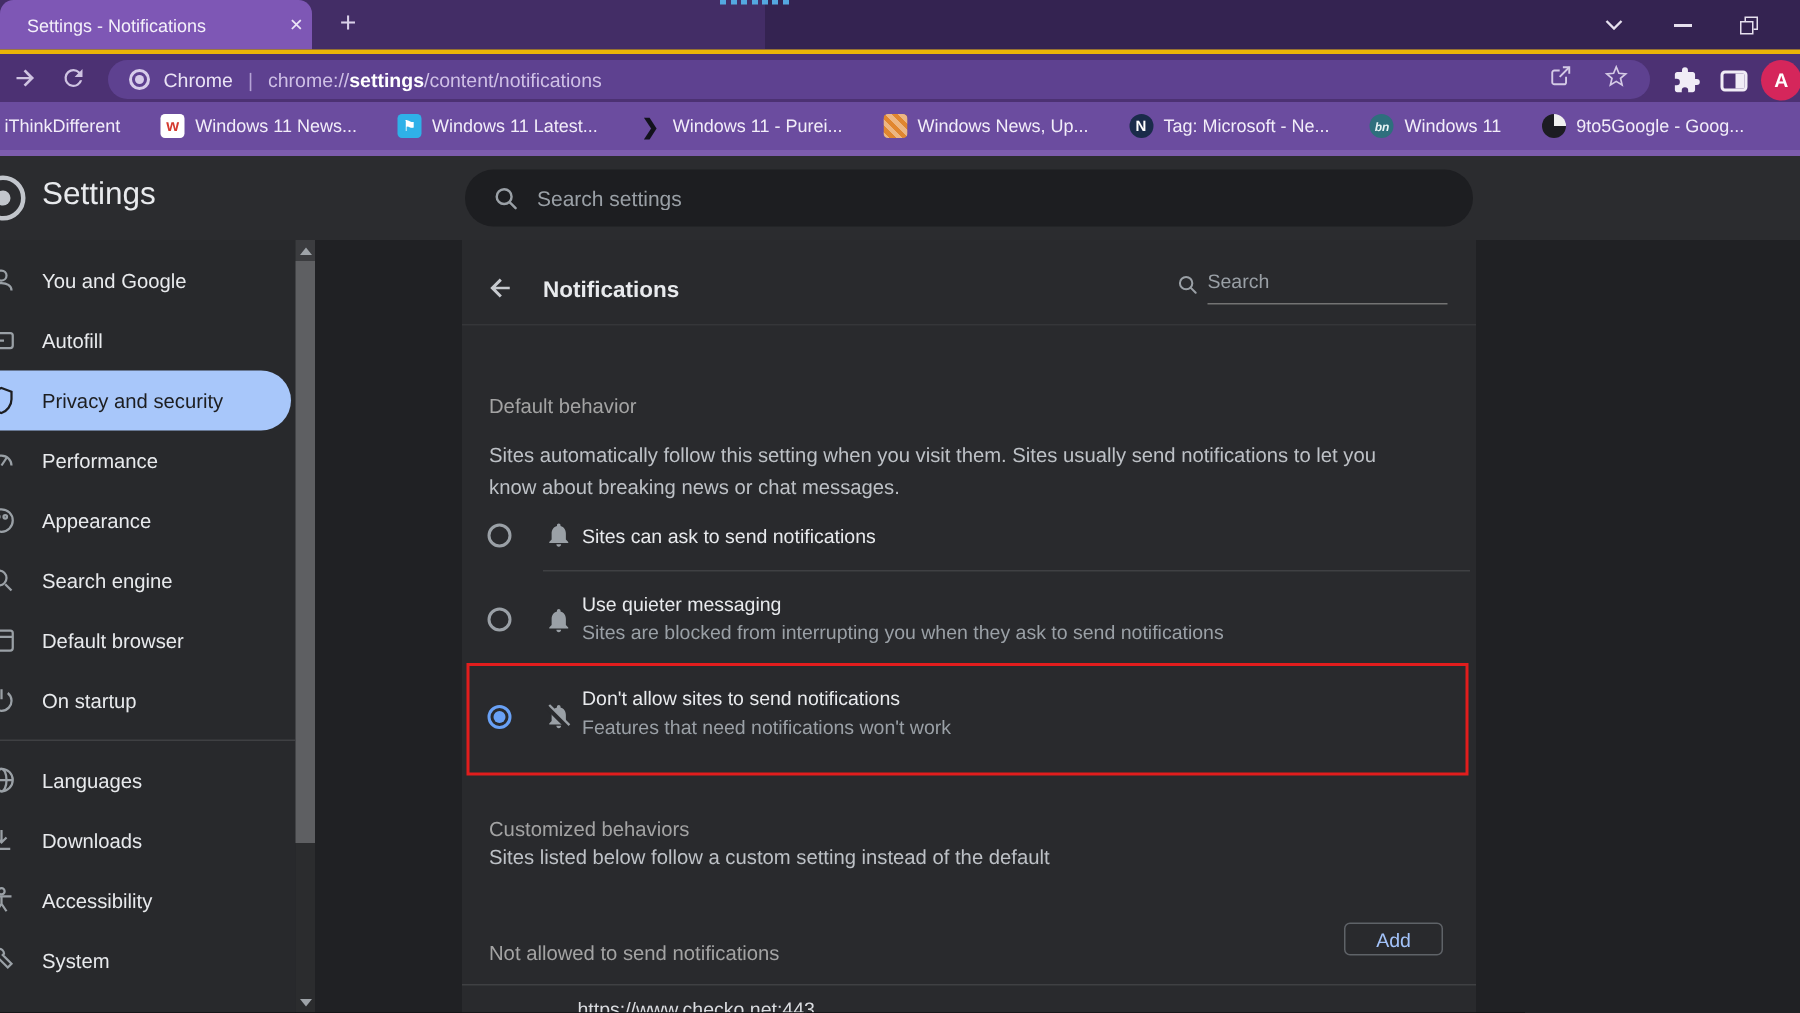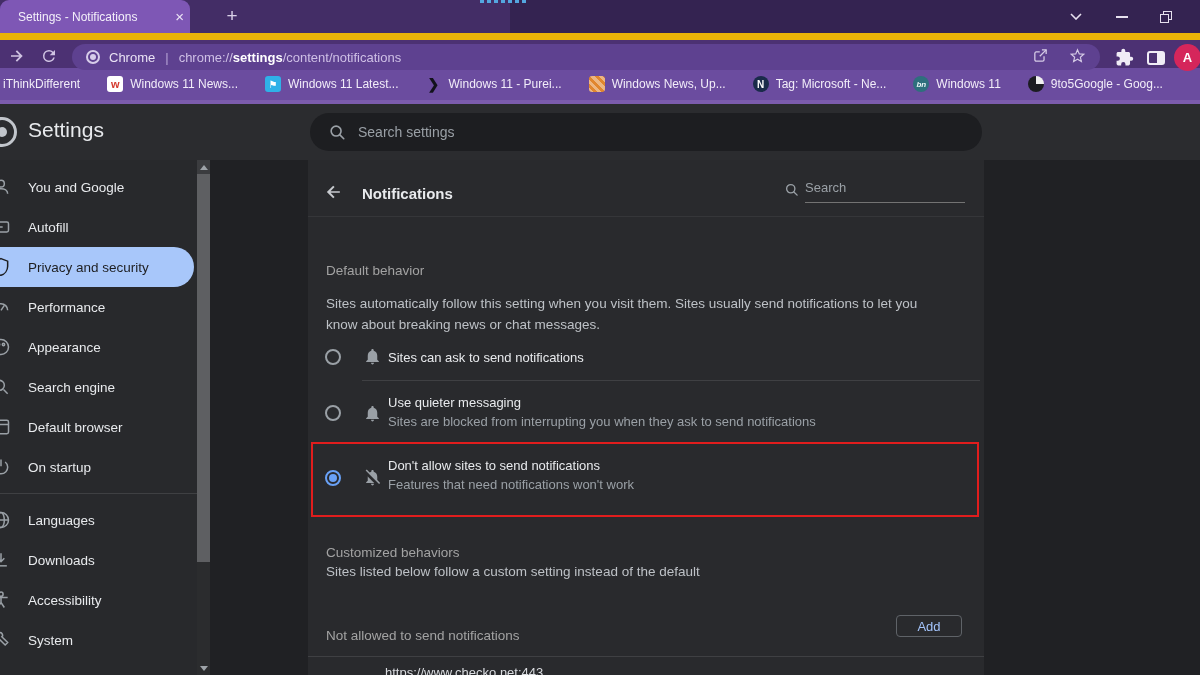--- a/index.html
+++ b/index.html
@@ -4,37 +4,37 @@
 <style>
   * { margin:0; padding:0; box-sizing:border-box; }
   body { background:#000; font-family:"Liberation Sans", sans-serif; }
   .screen { position:relative; width:1200px; height:675px; overflow:hidden; background:#202124; }
 
   
   .tabstrip { position:relative; height:33px; background:#432D66; }
   .tabstrip-shade { position:absolute; left:510px; right:0; top:0; bottom:0; background:#342351; }
   .loading-dashes { position:absolute; left:480px; top:0; width:48px; height:3px;
     background:repeating-linear-gradient(90deg,#54a7e0 0 4px, rgba(0,0,0,0) 4px 7px); }
-  .tab { position:absolute; left:0; top:0; width:190px; height:33px; background:#7E57B5;
+  .tab { position:absolute; left:0; top:0; width:208px; height:33px; background:#7E57B5;
     border-radius:9px 9px 0 0; display:flex; align-items:center; padding:0 4px 0 18px; }
   .tab-title { flex:1; font-size:12px; color:#f4f0fa; white-space:nowrap; overflow:hidden; }
   .tab-close { color:#ece5f6; font-size:15px; line-height:15px; padding:0 2px; cursor:default; }
   .newtab { position:absolute; left:221px; top:5px; width:22px; height:22px; color:#d9d0e8;
     font-size:19px; font-weight:400; display:flex; align-items:center; justify-content:center; }
   .win-btn { position:absolute; top:0; height:33px; width:28px; display:flex; align-items:center; justify-content:center; }
   .wb-chevron { left:1062px; }
   .wb-min { left:1108px; }
   .wb-restore { left:1152px; }
   .min-glyph { width:12px; height:2px; background:#e6e0ee; display:block; }
   .restore-glyph { position:relative; width:12px; height:12px; display:block; }
   .restore-glyph .r1 { position:absolute; right:0; top:0; width:9px; height:9px; border:1.5px solid #e6e0ee; }
   .restore-glyph .r2 { position:absolute; left:0; bottom:0; width:9px; height:9px; border:1.5px solid #e6e0ee; background:#342351; }
 
   
-  .toolbar { position:relative; height:35px; background:#4C3173; border-top:7px solid #eab308; }
+  .toolbar { position:relative; height:35px; background:#4C3173; border-top:3px solid #eab308; }
   .nav-ic { position:absolute; top:7px; width:18px; height:18px; }
   .omnibox { position:absolute; left:72px; top:4px; width:1028px; height:26px; border-radius:13px;
     background:#5E4190; display:flex; align-items:center; padding:0 14px; }
   .chrome-ring { width:14px; height:14px; border-radius:50%; border:2px solid #d7cdea; position:relative; flex:0 0 auto; }
   .chrome-ring::after { content:""; position:absolute; left:2px; top:2px; width:6px; height:6px; border-radius:50%; background:#d7cdea; }
   .omni-label { font-size:13px; color:#eae3f5; margin:0 10px 0 9px; }
   .omni-sep { color:#b5a3d6; font-size:13px; margin-right:10px; font-weight:300; }
   .omni-url { font-size:13px; color:#cfc0e6; flex:1; white-space:nowrap; overflow:hidden; }
   .omni-url b { color:#ffffff; font-weight:700; }
   .omni-actions { display:flex; gap:20px; align-items:center; margin-left:10px; }

